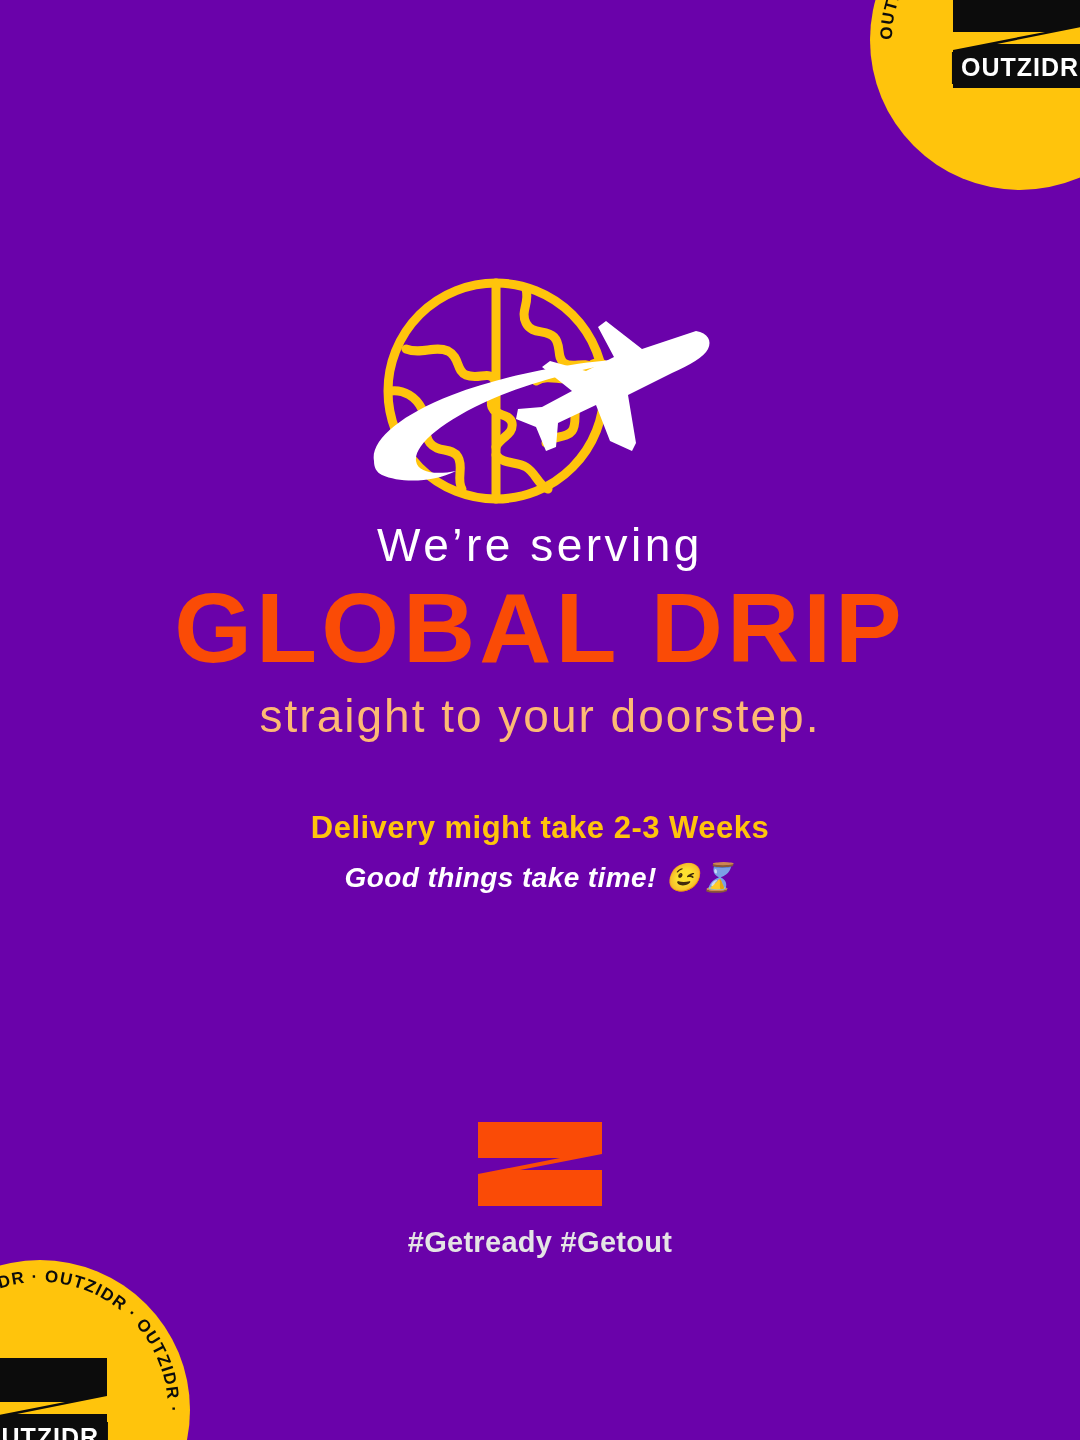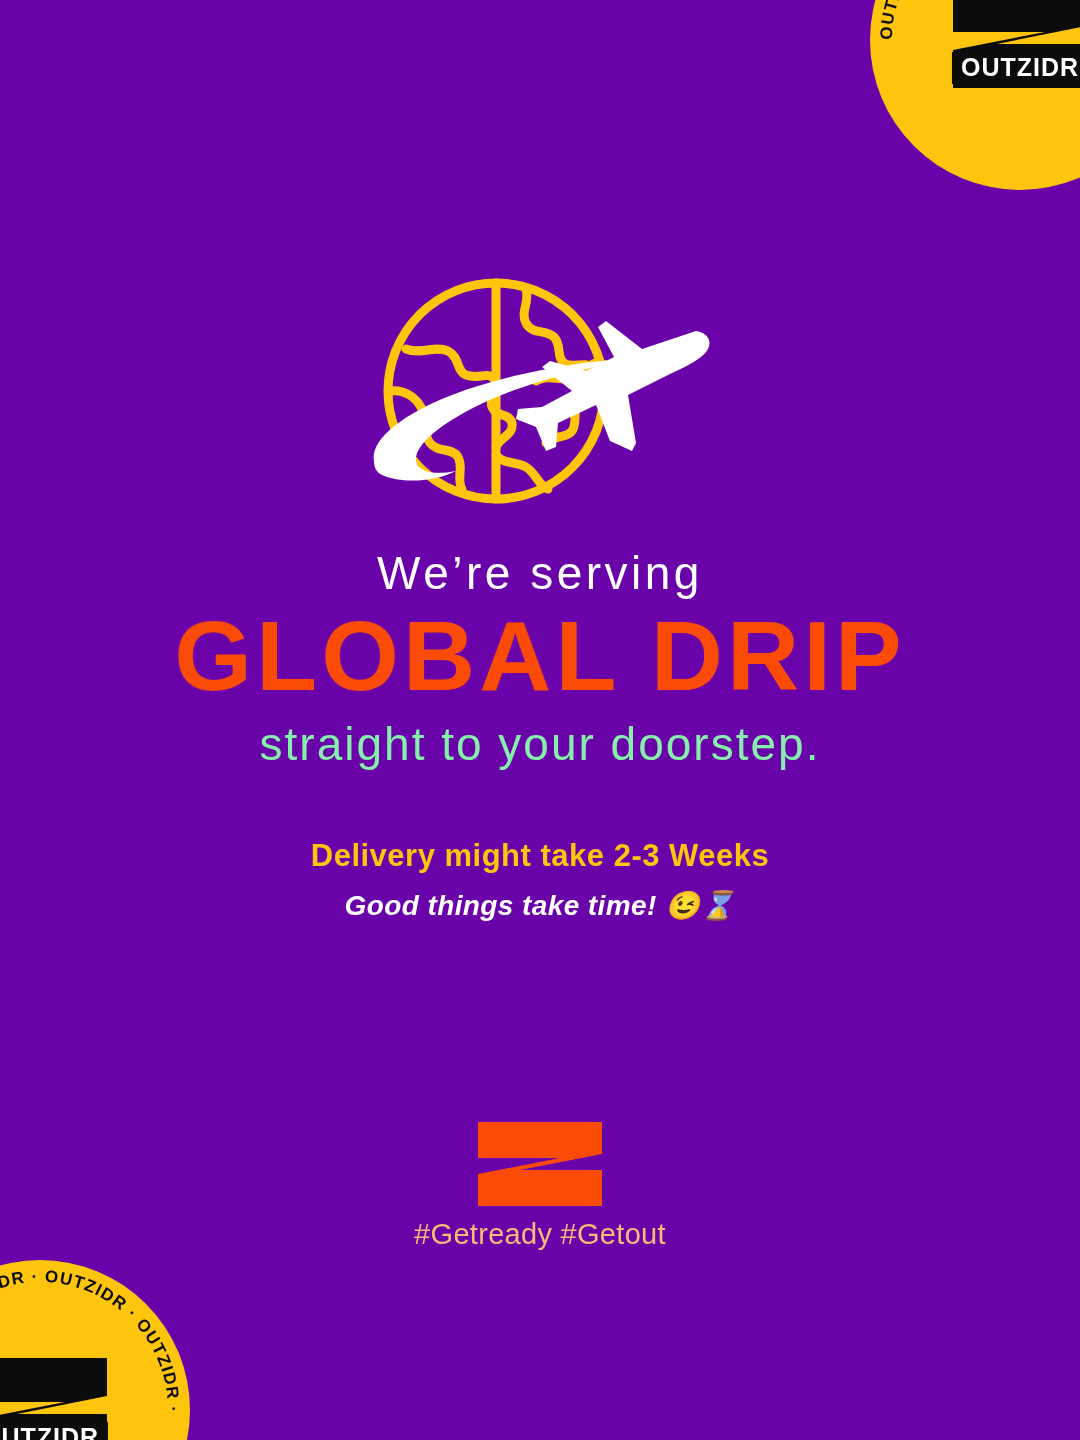--- a/index.html
+++ b/index.html
@@ -66,21 +66,21 @@
     transform:translateX(-50%);
     width:360px;
     height:240px;
   }
   .hero-icon svg { width:100%; height:100%; display:block; overflow:visible; }
 
   
   .copy {
     position:absolute;
     left:0; right:0;
-    top:548px;
+    top:520px;
     text-align:center;
   }
 
   .line-serving {
     color:#ffffff;
     font-size:46px;
     font-weight:300;
     letter-spacing:3.5px;
     line-height:1.1;
   }
@@ -90,21 +90,21 @@
     font-size:98px;
     font-weight:bold;
     letter-spacing:4px;
     line-height:1.0;
     margin-top:8px;
     transform:scaleX(1.02);
     font-stretch:condensed;
   }
 
   .line-doorstep {
-    color:#86efac;
+    color:#fdba74;
     font-size:46px;
     font-weight:300;
     letter-spacing:2px;
     line-height:1.1;
     margin-top:14px;
   }
 
   .line-delivery {
     color:#FFC40C;
     font-size:31px;
@@ -132,25 +132,25 @@
     text-align:center;
   }
   .footer-z {
     width:128px;
     height:88px;
     margin:0 auto;
   }
   .footer-z svg { width:100%; height:100%; display:block; }
 
   .footer-tags {
-    color:#fdba74;
+    color:#e5e5e5;
     font-size:29px;
-    font-weight:normal;
+    font-weight:bold;
     letter-spacing:0.3px;
-    margin-top:10px;
+    margin-top:18px;
   }
 </style>
 </head>
 <body>
 
 <div class="poster">
 
   <div class="badge badge-tr">
     <div class="badge-ring">
       <svg viewBox="0 0 300 300" aria-hidden="true">

